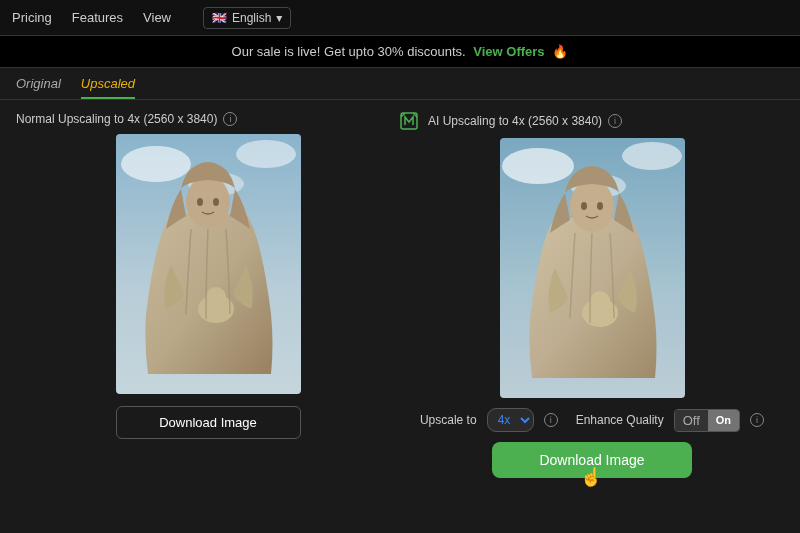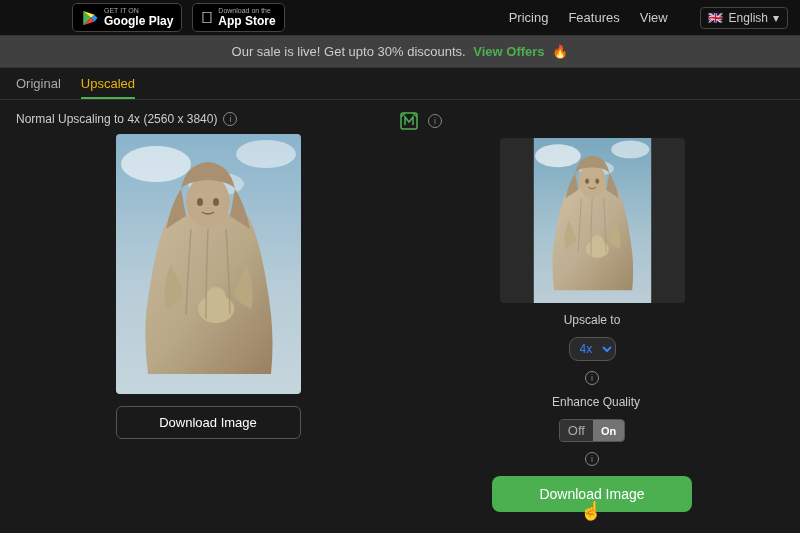--- a/index.html
+++ b/index.html
@@ -63,40 +63,41 @@
       border: 1px solid #444;
       border-radius: 4px;
       padding: 3px 8px;
       color: #ccc;
       font-size: 12px;
       cursor: pointer;
     }
 
     
     .sale-banner {
-      background: #404040;
+      background: #000000;
       border-bottom: 1px solid #333;
       text-align: center;
       padding: 8px;
       font-size: 13px;
       color: #ccc;
     }
     .sale-banner a {
       color: #4caf50;
       font-weight: 600;
       text-decoration: none;
     }
 
     
     .tabs-bar {
       background: #1a1a1a;
       display: flex;
       padding: 8px 16px 0;
       border-bottom: 1px solid #333;
       gap: 20px;
+      font-style: italic;
     }
     .tab {
       font-size: 13px;
       color: #aaa;
       padding-bottom: 6px;
       cursor: pointer;
       border-bottom: 2px solid transparent;
     }
     .tab.active {
       color: #eab308;
@@ -180,21 +181,20 @@
       justify-content: center;
       margin-right: 4px;
     }
     .controls-row {
       display: flex;
       align-items: center;
       gap: 10px;
       margin-top: 10px;
       font-size: 12px;
       color: #ccc;
-      flex-direction: column;
     }
     .upscale-select {
       background: #2a2a2a;
       border: 1px solid #555;
       color: #3b82f6;
       border-radius: 9px;
       padding: 3px 6px;
       font-size: 12px;
       cursor: pointer;
     }
@@ -248,41 +248,20 @@
       bottom: -10px;
       left: 50%;
       transform: translateX(-50%);
       font-size: 18px;
     }
   </style>
 </head>
 <body>
 
 <nav class="navbar">
-  <div class="nav-left">
-    <a class="store-btn">
-      <svg class="gplay-icon" viewBox="0 0 24 24" fill="none" xmlns="http://www.w3.org/2000/svg">
-        <path d="M3 2.5L13.5 12L3 21.5V2.5Z" fill="#4CAF50"></path>
-        <path d="M3 2.5L13.5 12L18 7.5L3 2.5Z" fill="#FFEB3B"></path>
-        <path d="M3 21.5L18 16.5L13.5 12L3 21.5Z" fill="#F44336"></path>
-        <path d="M18 7.5L13.5 12L18 16.5L22 12L18 7.5Z" fill="#2196F3"></path>
-      </svg>
-      <div>
-        <span class="store-sub">GET IT ON</span>
-        <span class="store-main">Google Play</span>
-      </div>
-    </a>
-    <a class="store-btn" style="margin-left:6px;">
-      <span class="apple-icon"></span>
-      <div>
-        <span class="store-sub">Download on the</span>
-        <span class="store-main">App Store</span>
-      </div>
-    </a>
-  </div>
 
   <div class="nav-links">
     <a class="nav-link">Pricing</a>
     <a class="nav-link">Features</a>
     <a class="nav-link">View</a>
   </div>
 
   <button class="lang-btn">
     <span>🇬🇧</span>
     <span>English</span>
@@ -360,20 +339,21 @@
   <div class="right-panel">
     <div class="panel-header">
       <span class="ai-icon">
         <svg width="18" height="18" viewBox="0 0 18 18" fill="none" xmlns="http://www.w3.org/2000/svg">
           <rect x="1" y="1" width="16" height="16" rx="2" fill="none" stroke="#4caf50" stroke-width="1.5"></rect>
           <path d="M5 13L5 5L9 10L13 5L13 13" stroke="#4caf50" stroke-width="1.5" fill="none"></path>
           <path d="M1 5L5 1" stroke="#4caf50" stroke-width="1.5"></path>
           <path d="M13 1L17 5" stroke="#4caf50" stroke-width="1.5"></path>
         </svg>
       </span>
+      <span>AI Upscaling to 4x (2560 x 3840)</span>
       <span class="info-icon">i</span>
     </div>
     <div class="image-box">
       <svg class="statue-svg" viewBox="0 0 185 260" xmlns="http://www.w3.org/2000/svg">
         <defs>
           <linearGradient id="skyGrad2" x1="0" y1="0" x2="0" y2="1">
             <stop offset="0%" stop-color="#7aa8c0"></stop>
             <stop offset="60%" stop-color="#a8c4d0"></stop>
             <stop offset="100%" stop-color="#bccdd6"></stop>
           </linearGradient>

